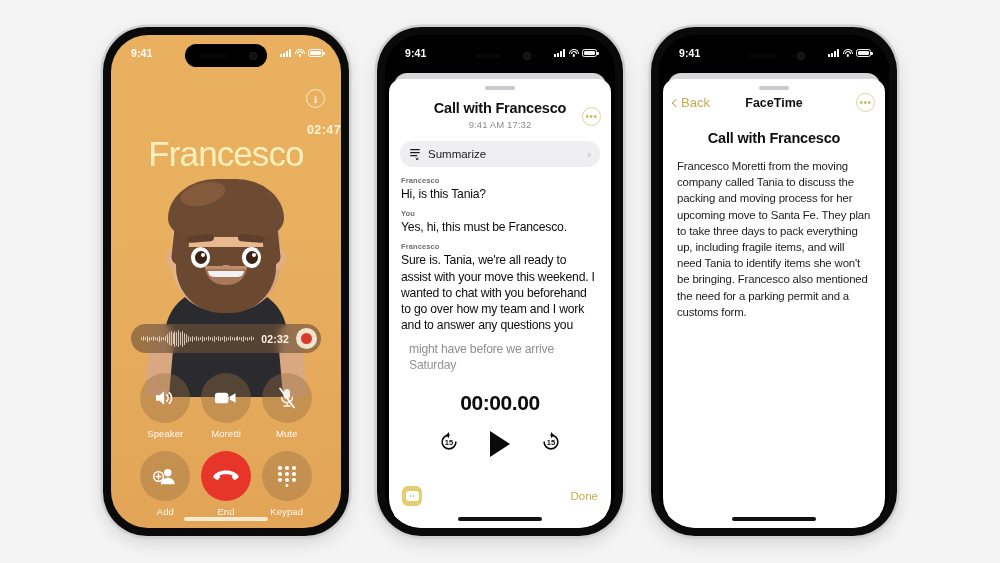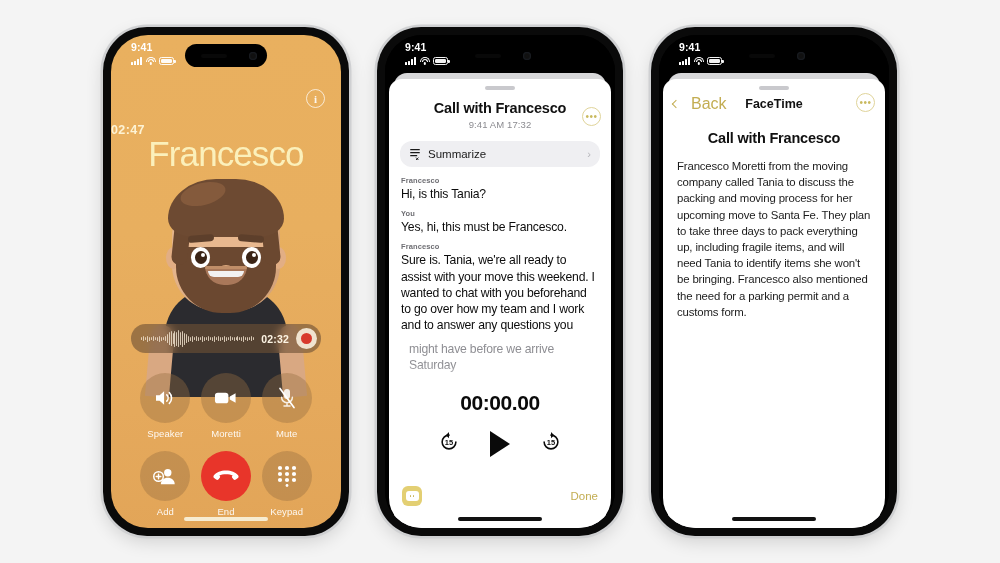--- a/index.html
+++ b/index.html
@@ -31,25 +31,24 @@
     background: #000;
   }
 
   #phone1 { left: 103px; top: 27px; width: 246px; height: 509px; }
   #phone2 { left: 377px; top: 27px; width: 246px; height: 509px; }
   #phone3 { left: 651px; top: 27px; width: 246px; height: 509px; }
 
   
   .statusbar {
     position: absolute; top: 0; left: 0; right: 0; height: 30px;
-    display: flex; align-items: flex-start; justify-content: space-between;
+    display: flex; align-items: center; justify-content: space-between;
     padding: 6px 18px 0 20px;
     z-index: 30;
     pointer-events: none;
-    flex-direction: column;
   }
   .sb-time { font-size: 10.5px; font-weight: 700; letter-spacing: .1px; }
   .sb-right { display: flex; align-items: center; gap: 3.5px; }
   .bars { display: flex; align-items: flex-end; gap: 1px; height: 8px; }
   .bars i { display:block; width: 2px; border-radius: .5px; background: currentColor; }
   .bars i:nth-child(1){height:3px}
   .bars i:nth-child(2){height:4.5px}
   .bars i:nth-child(3){height:6px}
   .bars i:nth-child(4){height:8px}
   .wifi { width: 10px; height: 8px; position: relative; }
@@ -85,21 +84,21 @@
   .info-btn {
     position: absolute; right: 16px; top: 54px;
     width: 19px; height: 19px; border-radius: 50%;
     border: 1.2px solid rgba(255,255,255,.72);
     display:flex;align-items:center;justify-content:center;
     color: rgba(255,255,255,.9); font-size: 11px; font-weight: 600;
     font-family: "Liberation Serif", serif;
     z-index: 20;
   }
   .call-duration {
-    position: absolute; top: 88px; left: 0; right: 0; text-align: left;
+    position: absolute; top: 88px; left: 0; right: 0; text-align: right;
     color: #fdf3d4; font-size: 12.5px; font-weight: 600; letter-spacing: .4px;
     z-index: 12;
   }
   .callee-name {
     position: absolute; top: 100px; left: 0; right: 0; text-align: center;
     color: #fbf0bb; font-size: 35px; font-weight: 400; letter-spacing: -.9px;
     line-height: 1.1;
     z-index: 12;
   }
 
@@ -223,21 +222,21 @@
   .p2-bg .home-indicator { background:#111; }
 
   
   .p3-bg { position:absolute; inset:0; background:#000; }
   .p3-bg .statusbar { color:#fff; }
   .s-sheet-back { position:absolute; left:9px; right:9px; top:38px; bottom:0; background:#d7d7d9; border-radius:13px 13px 0 0;}
   .s-sheet { position:absolute; left:4px; right:4px; top:44px; bottom:0; background:#fff; border-radius:13px 13px 30px 30px; overflow:hidden;}
   .s-nav { position:relative; height: 32px; margin-top: 7px; }
   .s-nav .grabber { margin-top:0; }
   .s-nav-row { position:absolute; left:0; right:0; top: 9px; display:flex; align-items:center; padding: 0 10px;}
-  .back-link { display:flex;align-items:center;gap:12px; color:#c3ad52; font-size:16px;}
+  .back-link { display:flex;align-items:center;gap:2px; color:#c3ad52; font-size:13px;}
   .chev-left { width:6px;height:6px;border-left:1.6px solid #c3ad52;border-bottom:1.6px solid #c3ad52;transform:rotate(45deg);}
   .s-nav-title { position:absolute;left:0;right:0;text-align:center;font-size:12.5px;font-weight:600;color:#111;}
   .s-title { text-align:center; font-size:14.5px; font-weight:700; color:#101010; margin-top: 12px; letter-spacing:-.2px;}
   .s-body { margin: 12px 14px 0; font-size: 11.4px; line-height: 1.42; color:#1b1b1b; letter-spacing:-.15px;}
   .p3-bg .home-indicator { background:#111; }
 </style>
 </head>
 <body>
 
 <div class="stage">

